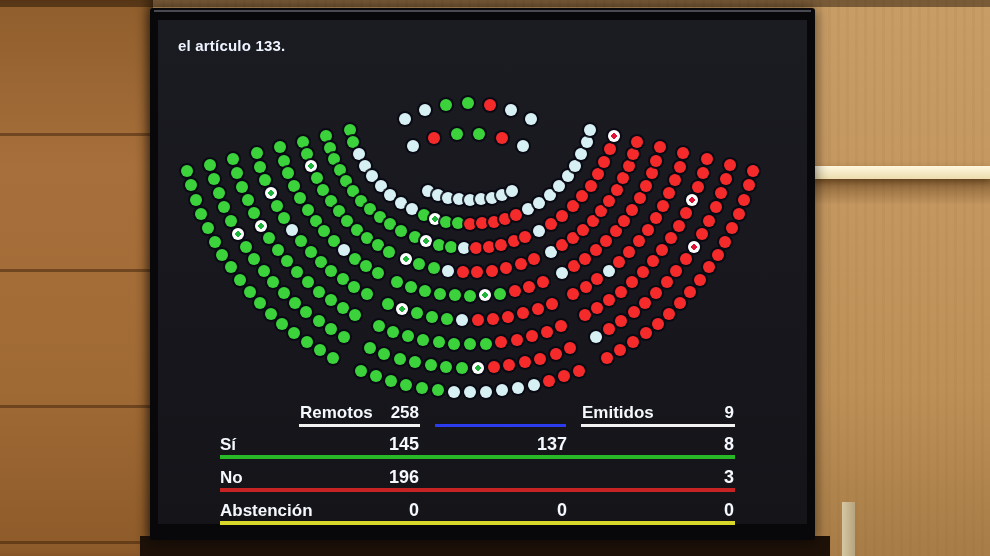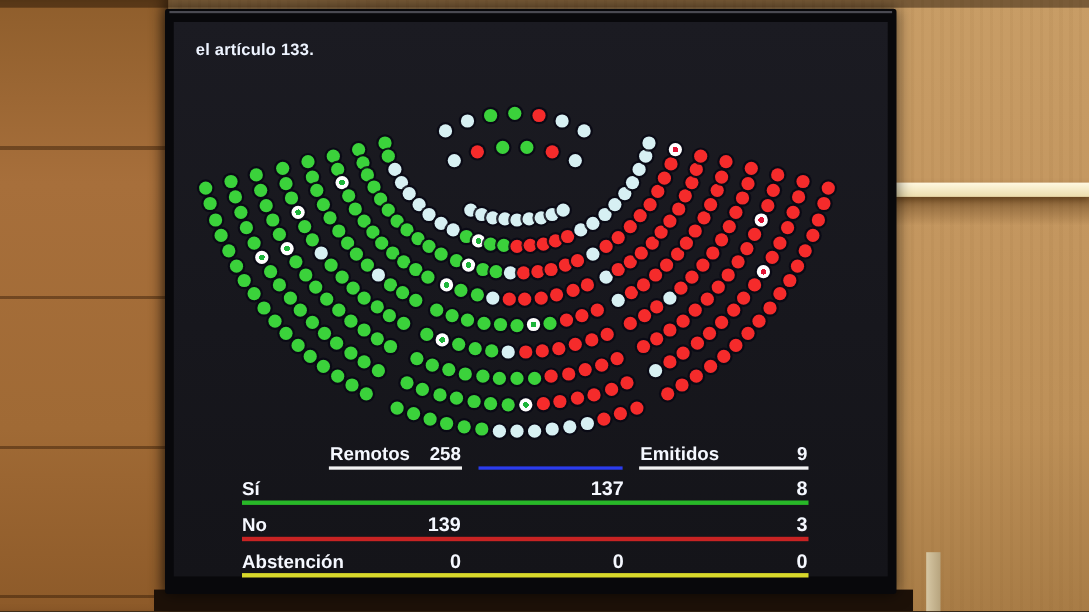--- a/index.html
+++ b/index.html
@@ -405,27 +405,28 @@
       <div class="hline" style="left: 79px; width: 121px; background-color: rgb(242, 242, 242);"></div>
       <div class="hline" style="left: 215px; width: 131px; background-color: rgb(43, 60, 238);"></div>
       <div class="hgroup" style="left:362px;width:152px">
         <span>Emitidos</span>
         <span>9</span>
       </div>
       <div class="hline" style="left: 361px; width: 154px; background-color: rgb(242, 242, 242);"></div>
 
       <div class="trow" style="top:33px">
         <span class="lab">Sí</span>
+        <span class="val v1">145</span>
         <span class="val v2">137</span>
         <span class="val v3">8</span>
         <div class="rline" style="background-color: rgb(40, 184, 40);"></div>
       </div>
       <div class="trow" style="top:66px">
         <span class="lab">No</span>
-        <span class="val v1">139</span>
+        <span class="val v1">196</span>
         <span class="val v3">3</span>
         <div class="rline" style="background-color: rgb(200, 35, 35);"></div>
       </div>
       <div class="trow" style="top:99px">
         <span class="lab">Abstención</span>
         <span class="val v1">0</span>
         <span class="val v2">0</span>
         <span class="val v3">0</span>
         <div class="rline" style="background-color: rgb(216, 216, 43);"></div>
       </div>

